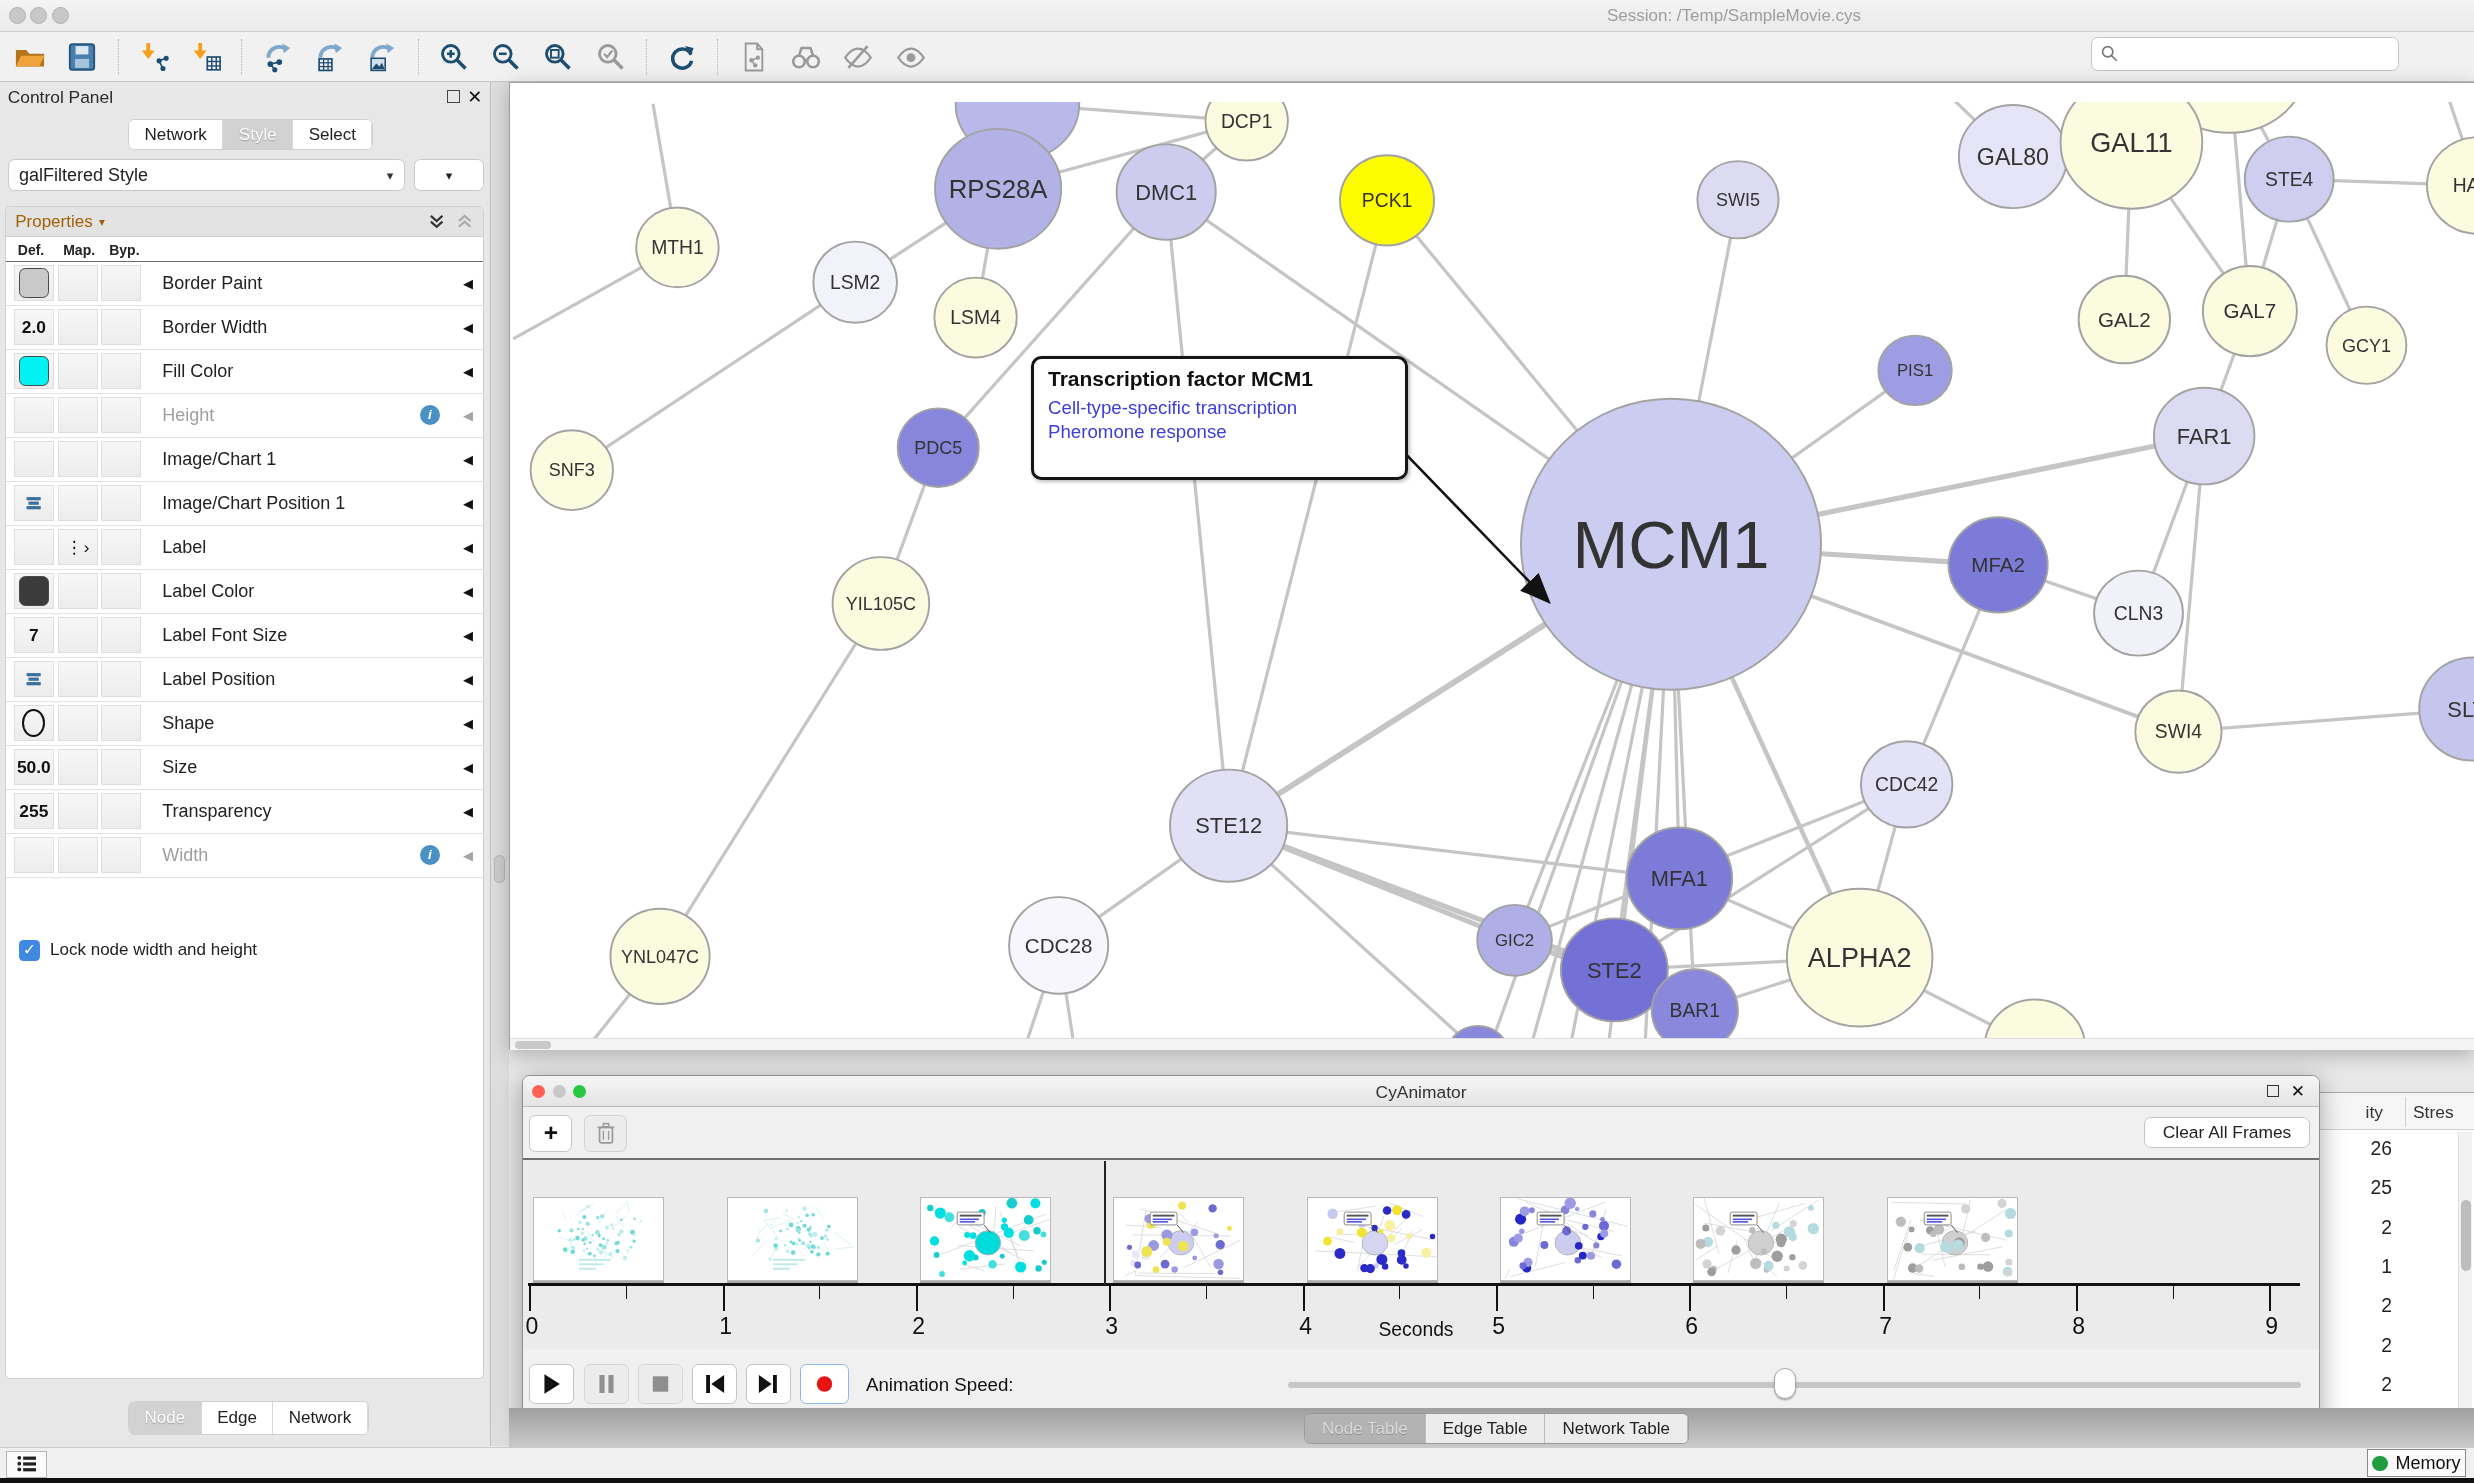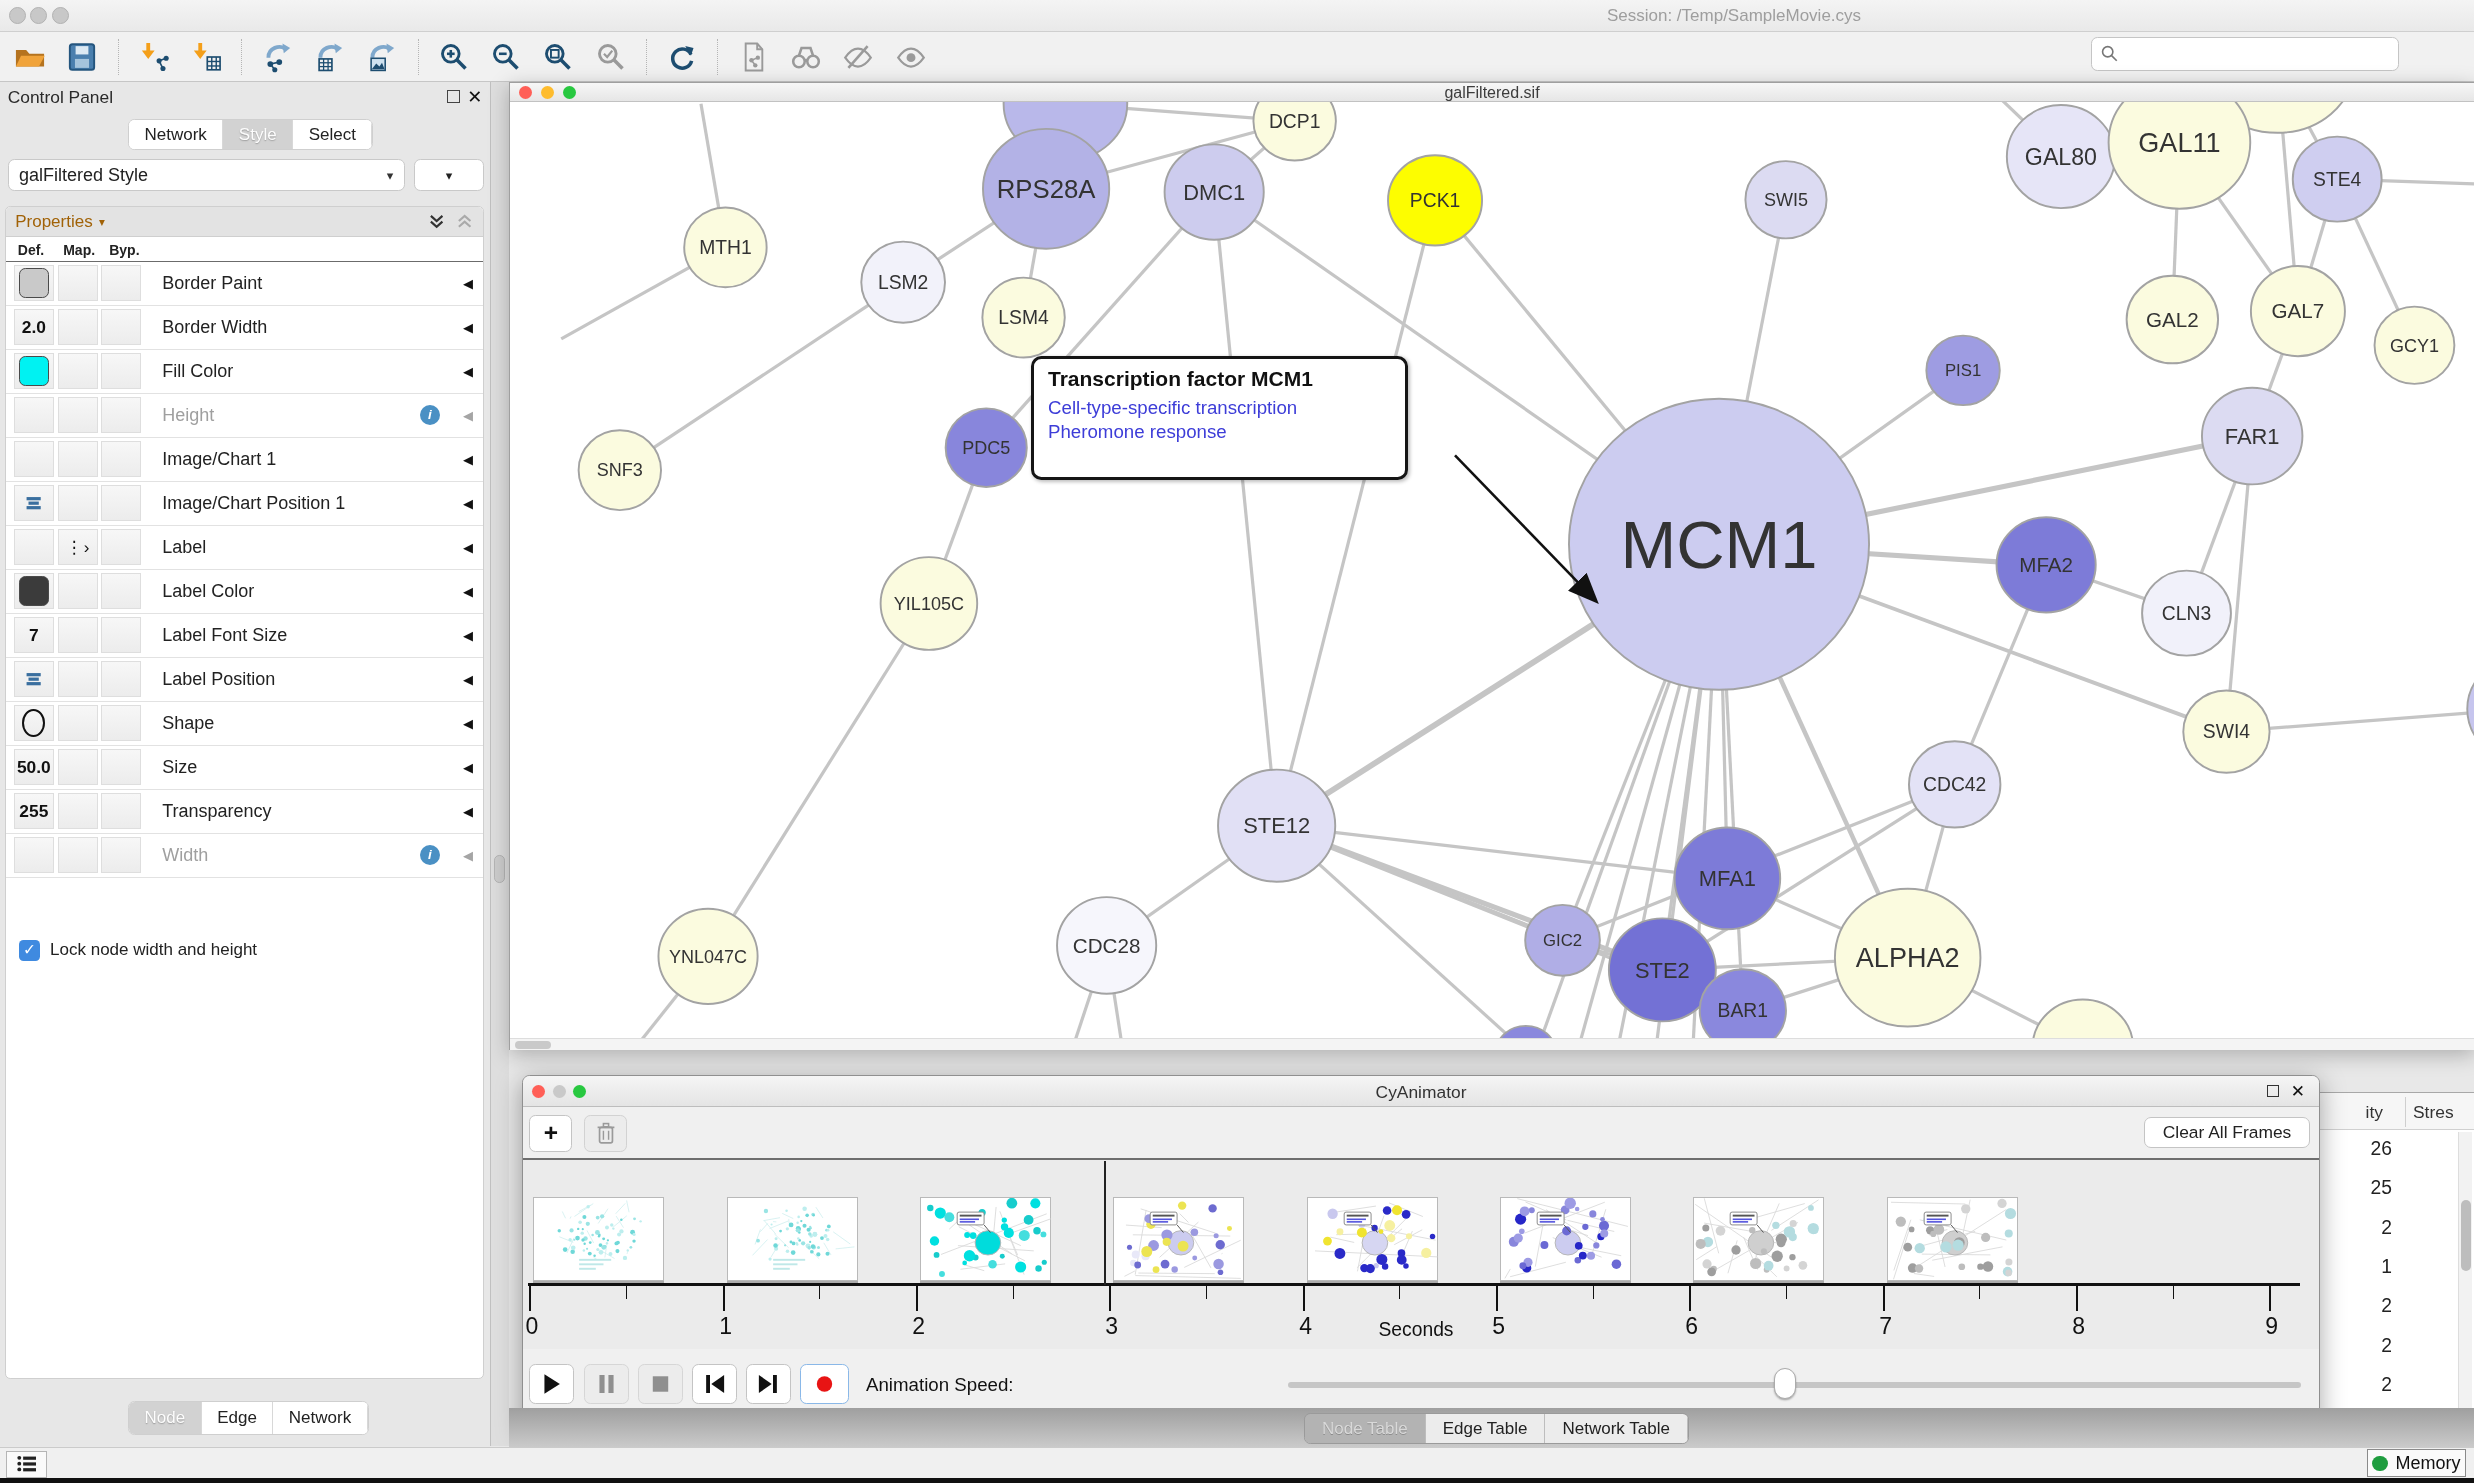--- a/index.html
+++ b/index.html
@@ -72,21 +72,21 @@
   #splitter-handle{position:absolute;left:2.6px;top:773px;width:11.6px;height:28px;background:#cdcdcd;
     border:0.6px solid #b5b5b5;border-radius:5.2px;}
 
   
   #net-window{position:absolute;left:509px;top:82px;width:1966px;height:968px;background:#fff;
     border:0.6px solid #9f9f9f;box-shadow:0 5.2px 19.3px rgba(0,0,0,.25);}
   #net-titlebar{position:absolute;left:0;top:0;width:100%;height:19.3px;
     background:linear-gradient(#f7f7f7,#e6e6e6);border-bottom:0.6px solid #c2c2c2;}
   .win-light{position:absolute;top:3.2px;width:13px;height:13px;border-radius:50%;}
   #net-title{position:absolute;left:50%;top:0.6px;transform:translateX(-50%);font-size:16px;color:#3c3c3c;}
-  #net-canvas{position:absolute;left:0;top:19.3px;width:1964px;height:936px;background:#fff;overflow:hidden;padding-left:48px;}
+  #net-canvas{position:absolute;left:0;top:19.3px;width:1964px;height:936px;background:#fff;overflow:hidden;}
   #net-scrollbar{position:absolute;left:0;top:955px;width:1964px;height:11.6px;background:#f4f4f4;border-top:0.6px solid #ddd;}
   #net-scroll-thumb{position:absolute;left:5.2px;top:1.9px;width:36px;height:7.7px;background:#c9c9c9;border-radius:3.9px;}
   #annotation{position:absolute;left:521px;top:254px;width:377px;height:124px;background:#fff;
     border:3.2px solid #151515;border-radius:10.3px;padding:7.7px 14px;box-shadow:1.9px 1.9px 3.9px rgba(0,0,0,.25);}
   #annotation .ann-title{font-size:21px;font-weight:bold;color:#111;margin-bottom:5.2px;}
   #annotation .ann-line{font-size:18.7px;color:#3d3dd8;line-height:1.3;}
   #net-caption{position:absolute;left:422px;top:601px;width:522px;text-align:center;
     font-size:28px;color:#1a1a1a;white-space:nowrap;}
 
   
@@ -488,26 +488,20 @@
         <div class="cp-tab">Edge</div>
         <div class="cp-tab">Network</div>
       </div>
   </div>
 
   <div id="splitter">
     <div id="splitter-handle"></div>
   </div>
 
   <div id="net-window">
-    <div id="net-titlebar">
-      <span class="win-light" style="left:9px;background:#ff5f57;"></span>
-      <span class="win-light" style="left:31px;background:#febc2e;"></span>
-      <span class="win-light" style="left:53px;background:#28c840;"></span>
-      <span id="net-title">galFiltered.sif</span>
-    </div>
     <div id="net-canvas">
       <svg id="net-svg" width="1964" height="936" viewBox="790 158 3050 1452">
           <line x1="1578" y1="160" x2="1548" y2="292" stroke="#c5c5c5" stroke-width="5"></line>
           <line x1="1578" y1="160" x2="1934" y2="187" stroke="#c5c5c5" stroke-width="5"></line>
           <line x1="1548" y1="292" x2="1934" y2="187" stroke="#c5c5c5" stroke-width="5"></line>
           <line x1="1548" y1="292" x2="1326" y2="437" stroke="#c5c5c5" stroke-width="5"></line>
           <line x1="1548" y1="292" x2="1513" y2="492" stroke="#c5c5c5" stroke-width="5"></line>
           <line x1="1809" y1="297" x2="1934" y2="187" stroke="#c5c5c5" stroke-width="5"></line>
           <line x1="1809" y1="297" x2="1455" y2="694" stroke="#c5c5c5" stroke-width="5"></line>
           <line x1="1809" y1="297" x2="1906" y2="1281" stroke="#c5c5c5" stroke-width="5"></line>

